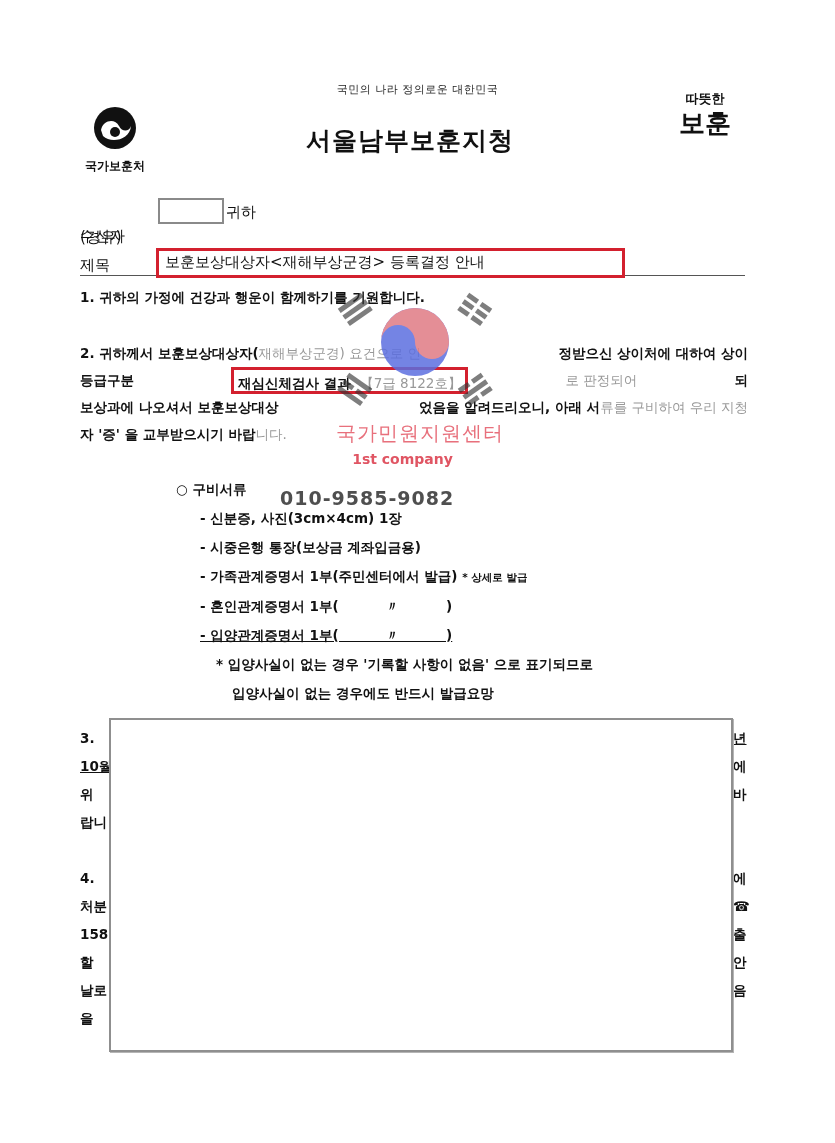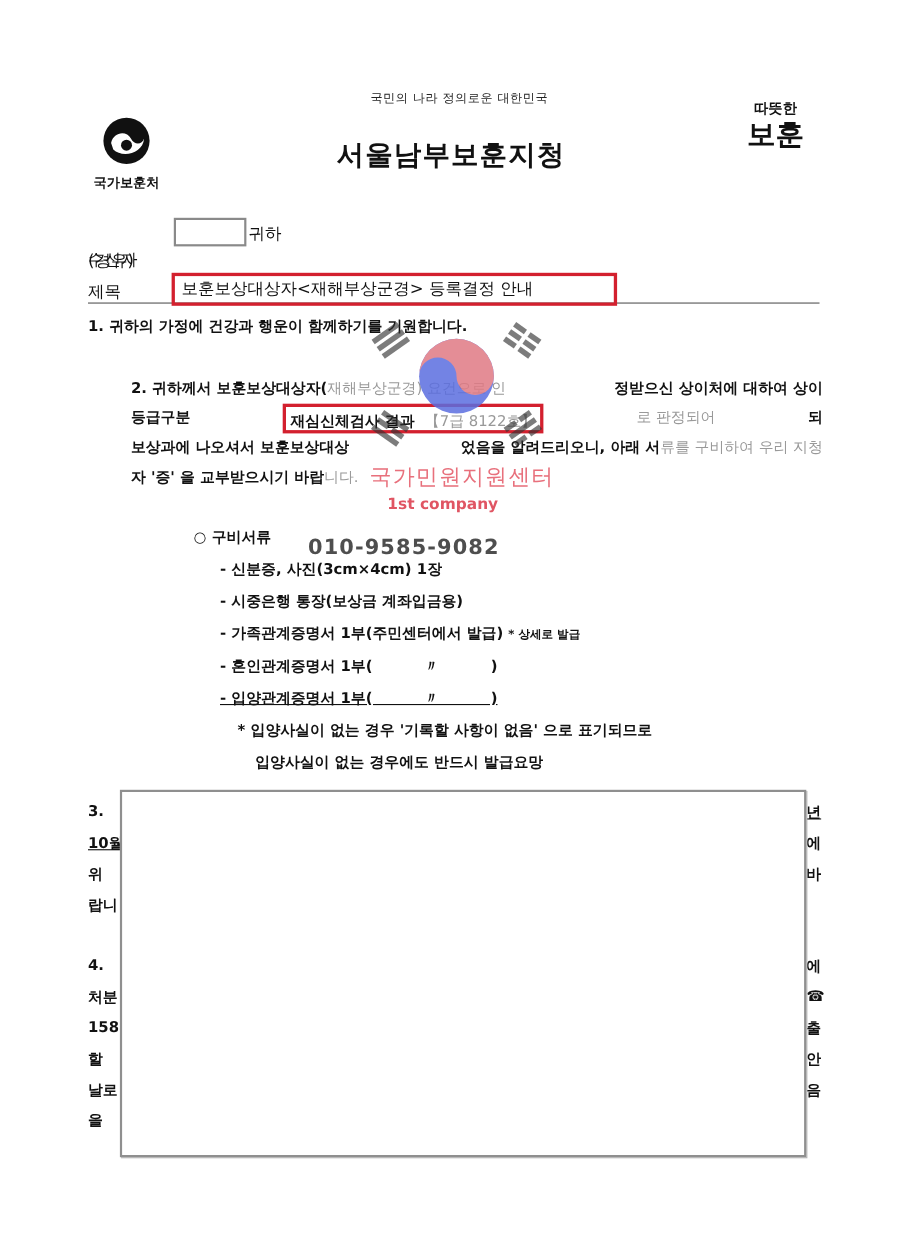--- a/index.html
+++ b/index.html
@@ -13,27 +13,27 @@
     .logo-left .name { font-size: 12px; font-weight: bold; margin-top: 8px; white-space: nowrap; }
     .logo-right { left: 670px; top: 90px; width: 70px; text-align: center; }
     .logo-right .small { font-size: 13px; font-weight: bold; }
     .logo-right .big { font-size: 26px; font-weight: bold; line-height: 30px; }
     .row { font-size: 15px; }
     .recipient-label { left: 80px; top: 203px; margin-top: 24px; }
     .recipient-box { left: 158px; top: 198px; width: 66px; height: 26px; border: 2px solid #8a8a8a; box-sizing: border-box; }
     .recipient-suffix { left: 226px; top: 203px; }
     .via-label { left: 80px; top: 228px; }
     .subject-label { left: 80px; top: 256px; }
-    .subject-box { left: 156px; top: 248px; width: 405px; height: 30px; border: 3px solid #d3202e; box-sizing: border-box;
+    .subject-box { left: 156px; top: 248px; width: 469px; height: 30px; border: 3px solid #d3202e; box-sizing: border-box;
                    font-size: 15px; padding: 2px 0 0 6px; white-space: nowrap; font-weight: 500; }
     .subject-rule { left: 80px; top: 275px; width: 665px; height: 0; border-top: 1px solid #555; }
     .para { font-size: 13.5px; line-height: 27px; font-weight: bold; }
     .p1 { left: 80px; top: 284px; }
     .p2 { left: 80px; top: 340px; width: 668px; }
-    .line { white-space: nowrap; position: relative; height: 27px; margin-left: 39px; }
+    .line { white-space: nowrap; position: relative; height: 27px; }
     .justify { display: flex; justify-content: space-between; }
     .hl-box { border: 3px solid #d3202e; padding: 0 4px; }
     .faded { color: #999; font-weight: normal; }
     .list { left: 176px; top: 475px; font-size: 13.5px; line-height: 29px; font-weight: bold; }
     .list .item { padding-left: 24px; white-space: nowrap; }
     .list .head { padding-left: 0; }
     .list .note { padding-left: 40px; }
     .list .note2 { padding-left: 56px; }
     .underline { text-decoration: underline; }
     .small-note { font-size: 10.5px; }

